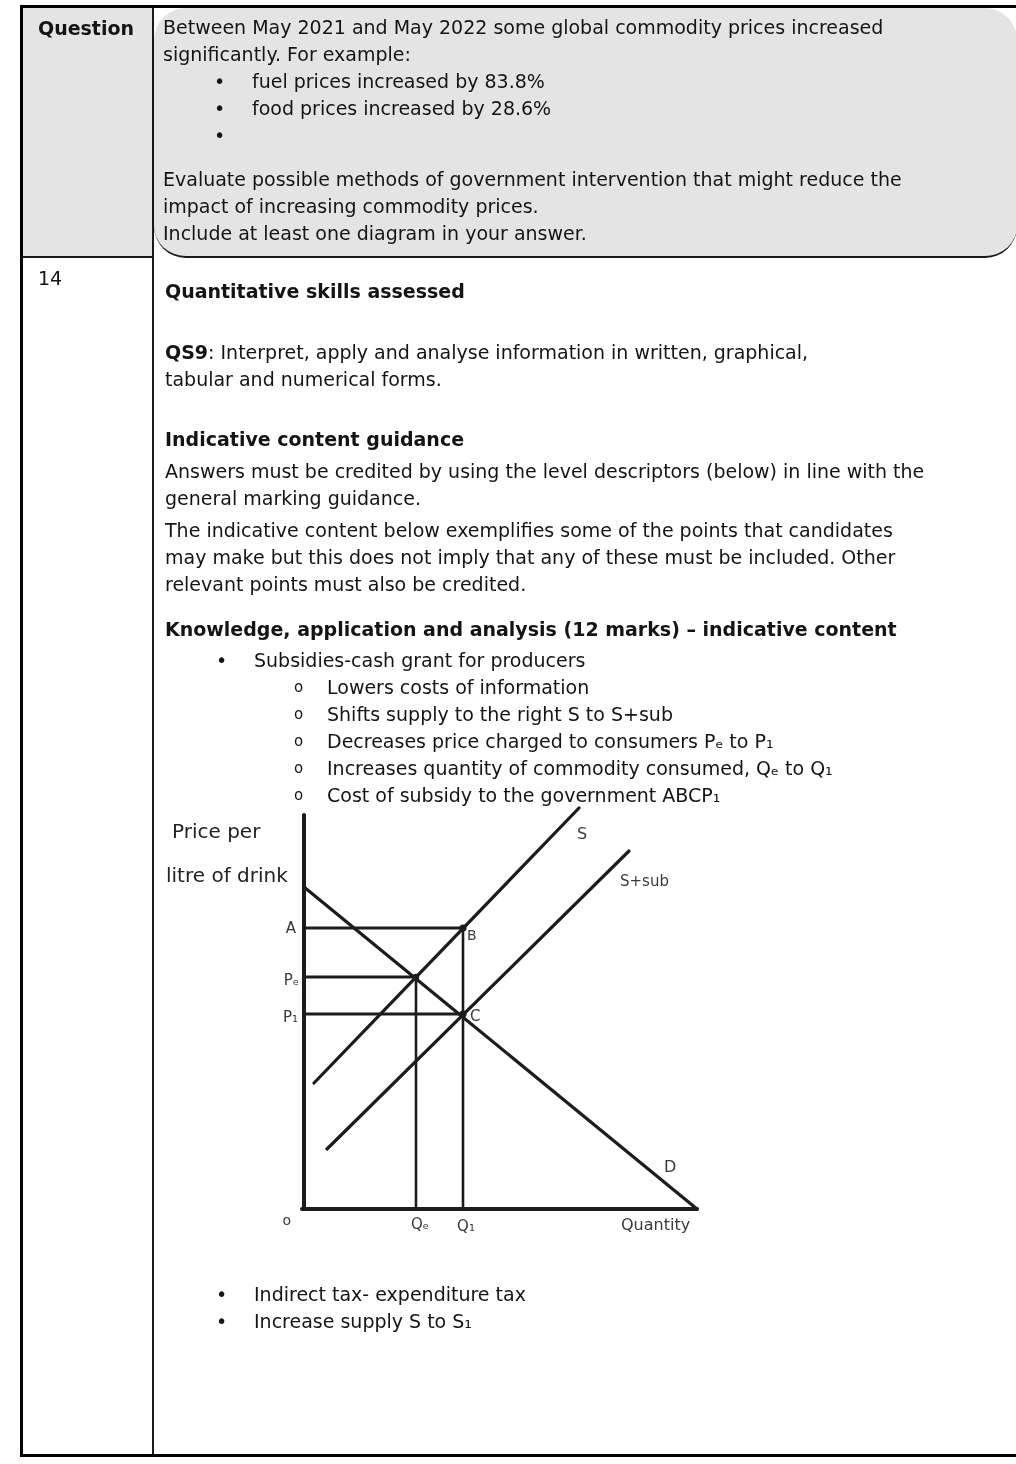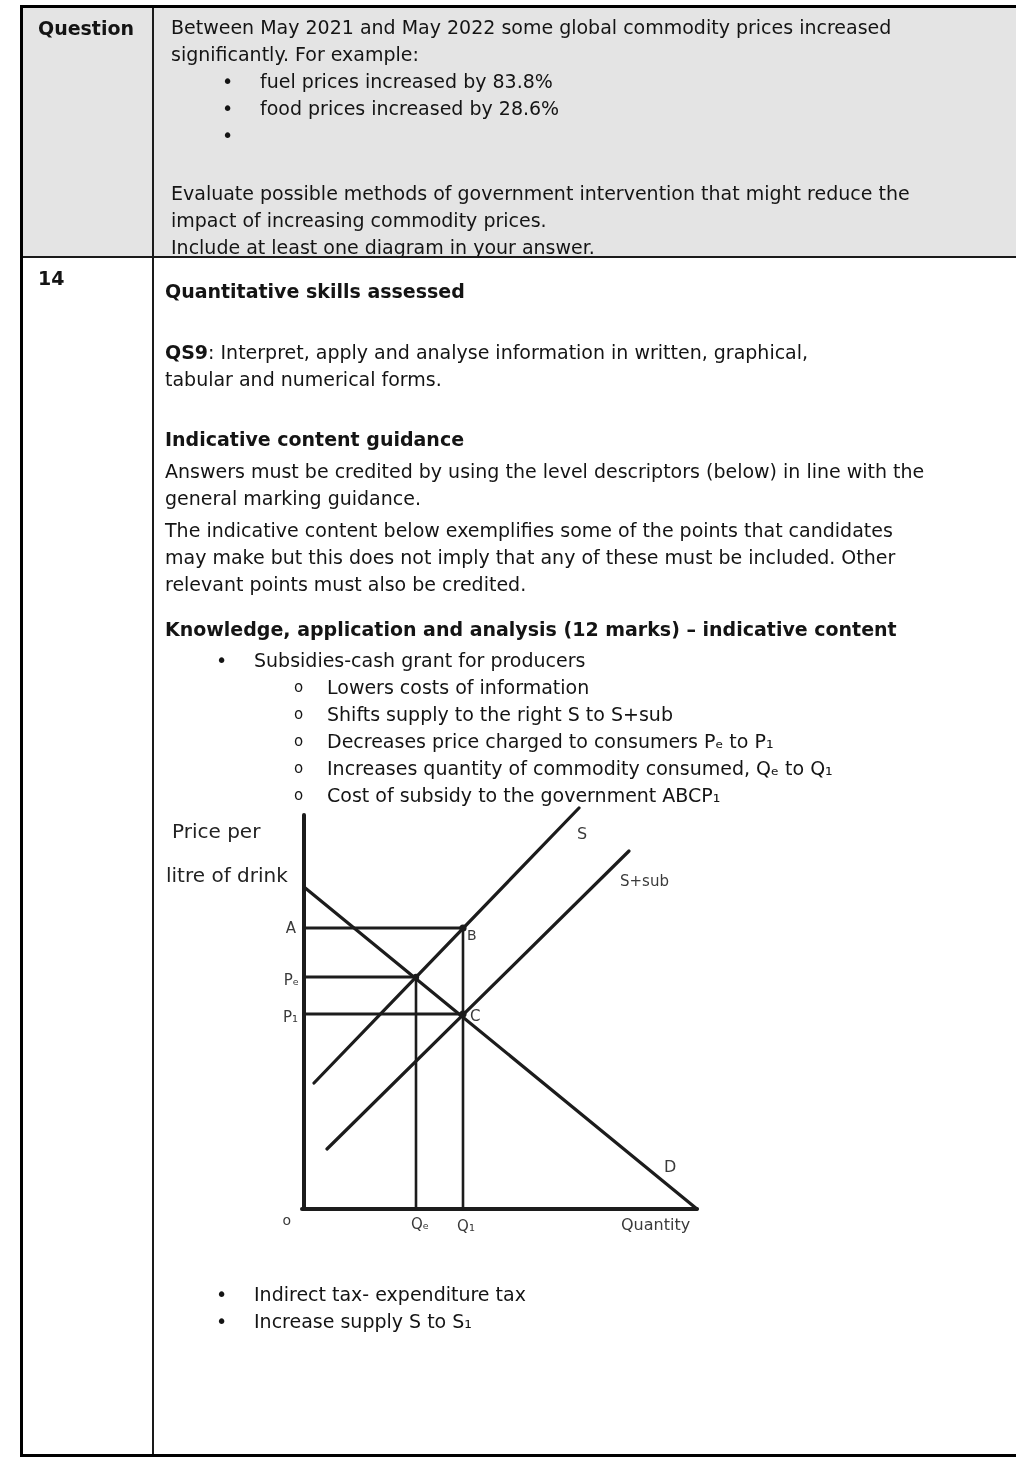--- a/index.html
+++ b/index.html
@@ -21,24 +21,24 @@
     grid-template-rows:250px 1fr;
     background:#fff;
   }
   .cell { overflow:hidden; }
   .q-label, .q-content { background:#e4e4e4; border-bottom:2px solid #1a1a1a; }
   .q-label {
     border-right:2px solid #1a1a1a;
     font-weight:bold; font-size:19px;
     padding:9px 4px 0 15px;
   }
-  .q-content { padding:6px 18px 0 17px; font-size:19px; line-height:27px; }
+  .q-content { padding:6px 18px 0 9px; font-size:19px; line-height:27px;border-radius:32px; }
   .n-label {
     border-right:2px solid #1a1a1a;
-    font-weight:bold; font-size:19px;
+    font-weight:normal; font-size:19px;
     padding:9px 4px 0 15px;
     background:#fff;
   }
   .n-content { padding:20px 8px 0 11px; font-size:19px; line-height:27px; background:#fff; }
 
   .ml { white-space:pre-line; }
   .bold { font-weight:bold; }
   h3.head { font-size:19px; line-height:27px; font-weight:bold; }
 
   
@@ -84,21 +84,21 @@
           <span>fuel prices increased by 83.8%</span>
         </div>
         <div class="b-row lvl1">
           <span class="dot">•</span>
           <span>food prices increased by 28.6%</span>
         </div>
         <div class="b-row lvl1">
           <span class="dot">•</span>
         </div>
       </div>
-      <p class="ml" style="margin-top:31px">Evaluate possible methods of government intervention that might reduce the
+      <p class="ml" style="margin-top:17px">Evaluate possible methods of government intervention that might reduce the
 impact of increasing commodity prices.
 Include at least one diagram in your answer.</p>
     </div>
 
     <div class="cell n-label">
       <span>14</span>
     </div>
     <div class="cell n-content">
 
       <h3 class="head qs-head">Quantitative skills assessed</h3>

